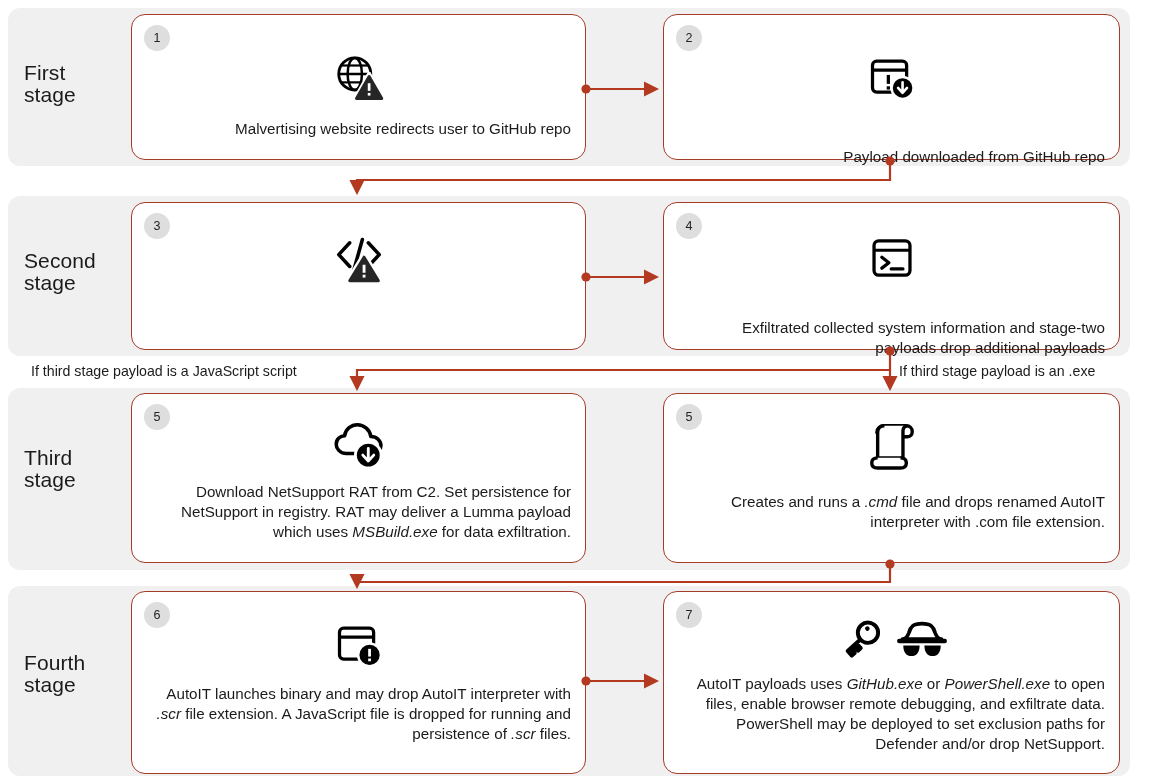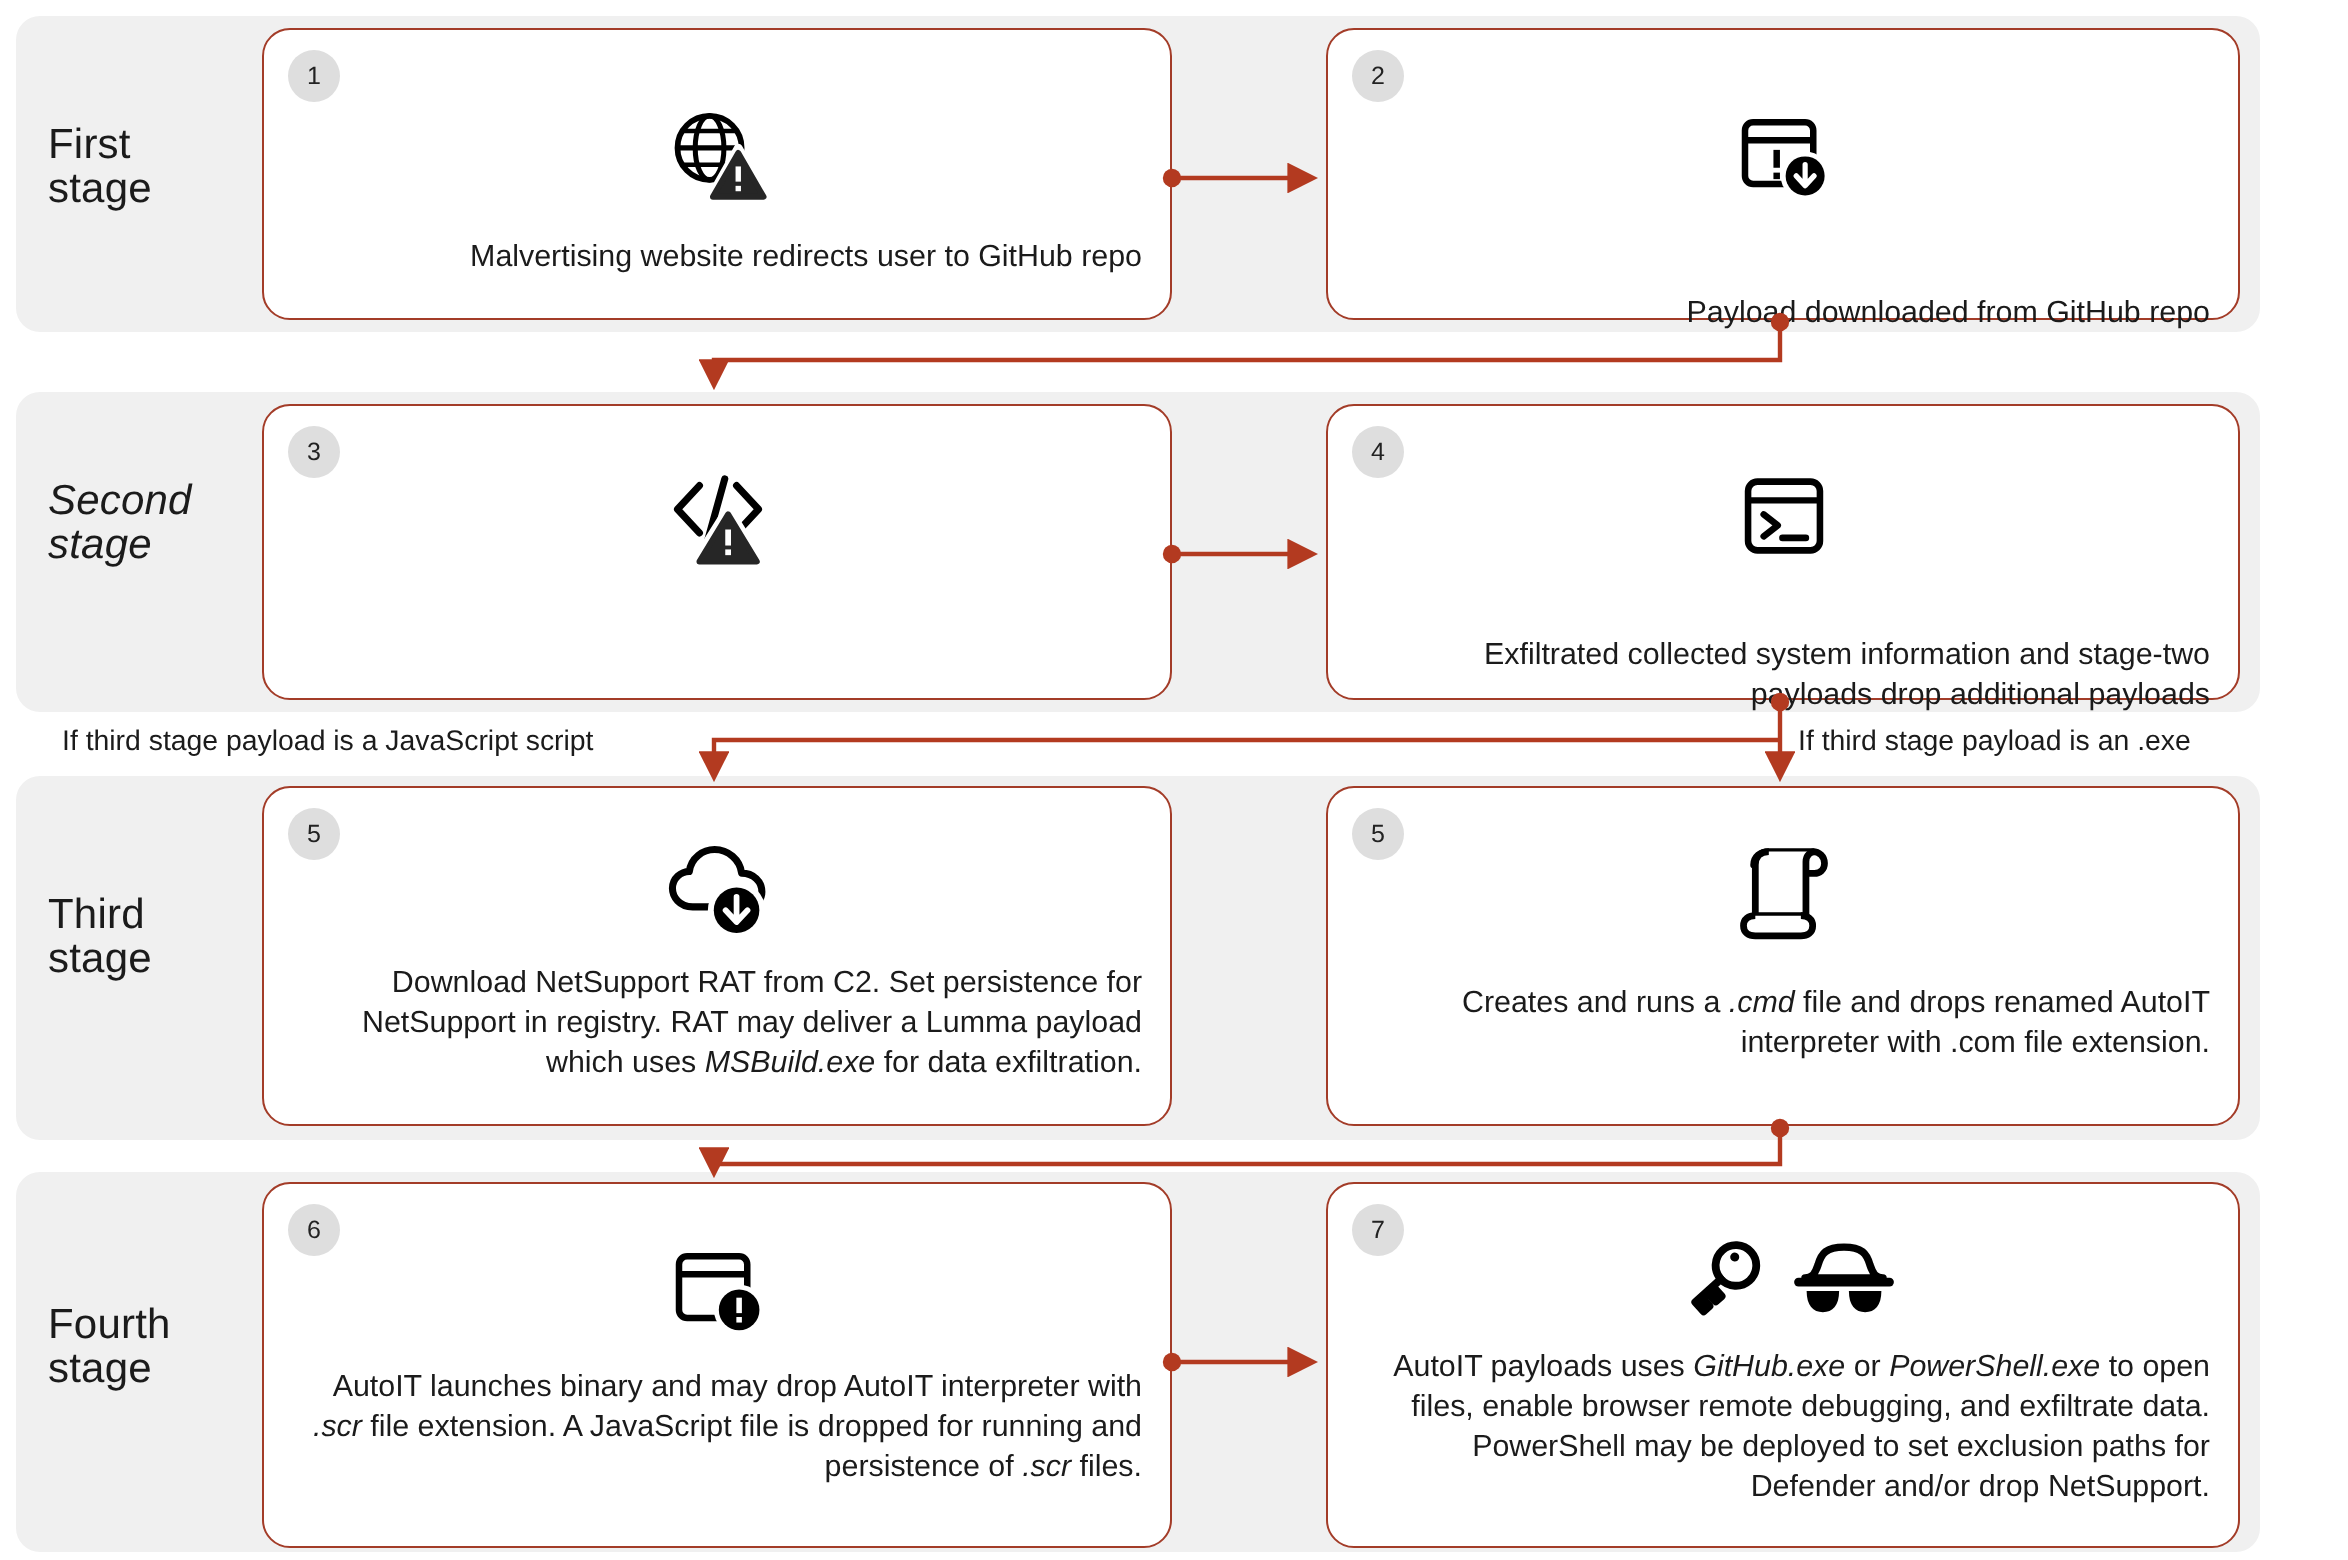--- a/index.html
+++ b/index.html
@@ -140,21 +140,21 @@
           <circle cx="45" cy="43" r="15" fill="#fff"></circle>
           <circle cx="45" cy="43" r="12" fill="#000"></circle>
           <path d="M45 36 L45 48 M39.5 43 L45 49 L50.5 43" fill="none" stroke="#fff" stroke-width="3.2" stroke-linecap="round" stroke-linejoin="round"></path>
         </svg>
       </span>
     </div>
     <div class="card-text" style="top:104px;margin-top:28px;">Payload downloaded from GitHub repo</div>
   </div>
 
   <div class="band" style="top:196px; height:160px;"></div>
-  <div class="band-label" style="top:240px;font-style:italic;">
+  <div class="band-label" style="top:250px;">
     <div>Second</div>
     <div>stage</div>
   </div>
 
   <div class="card" style="left:131px; top:202px; width:455px; height:148px;">
     <div class="badge">3</div>
     <div class="icon-wrap" style="top:26px; height:58px;">
       <span>
         <svg width="54" height="54" viewBox="0 0 64 64">
           <path d="M21 14 L8 28 L21 42" fill="none" stroke="#000" stroke-width="4.2" stroke-linecap="round" stroke-linejoin="round"></path>

